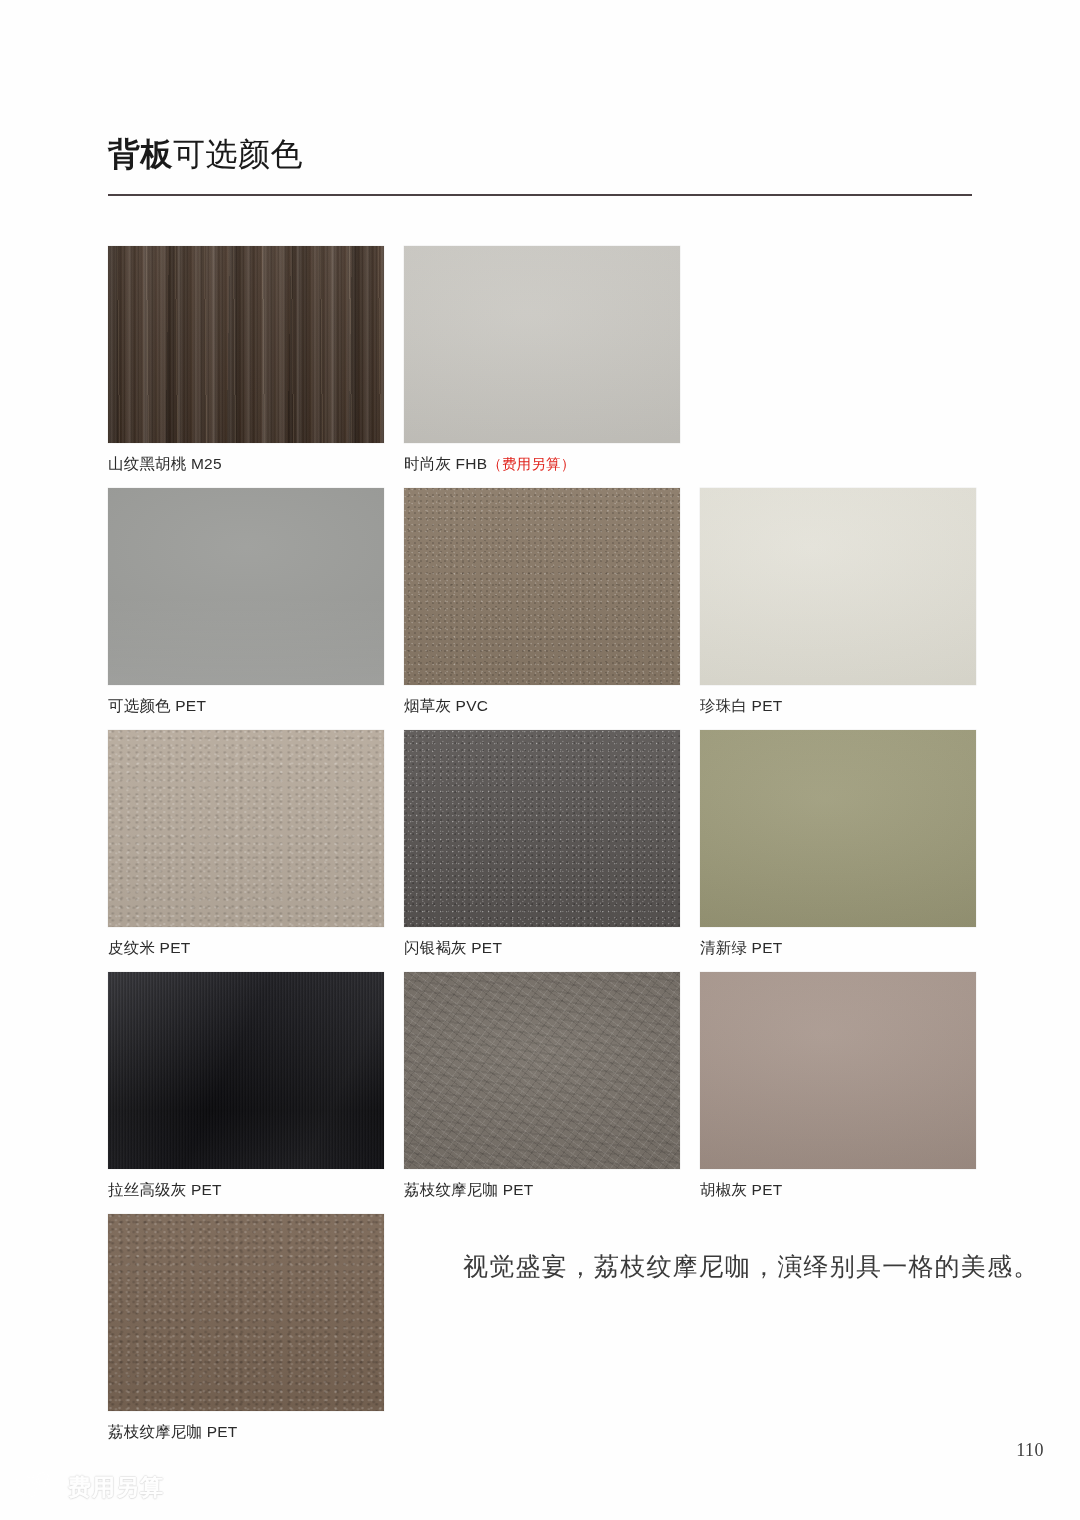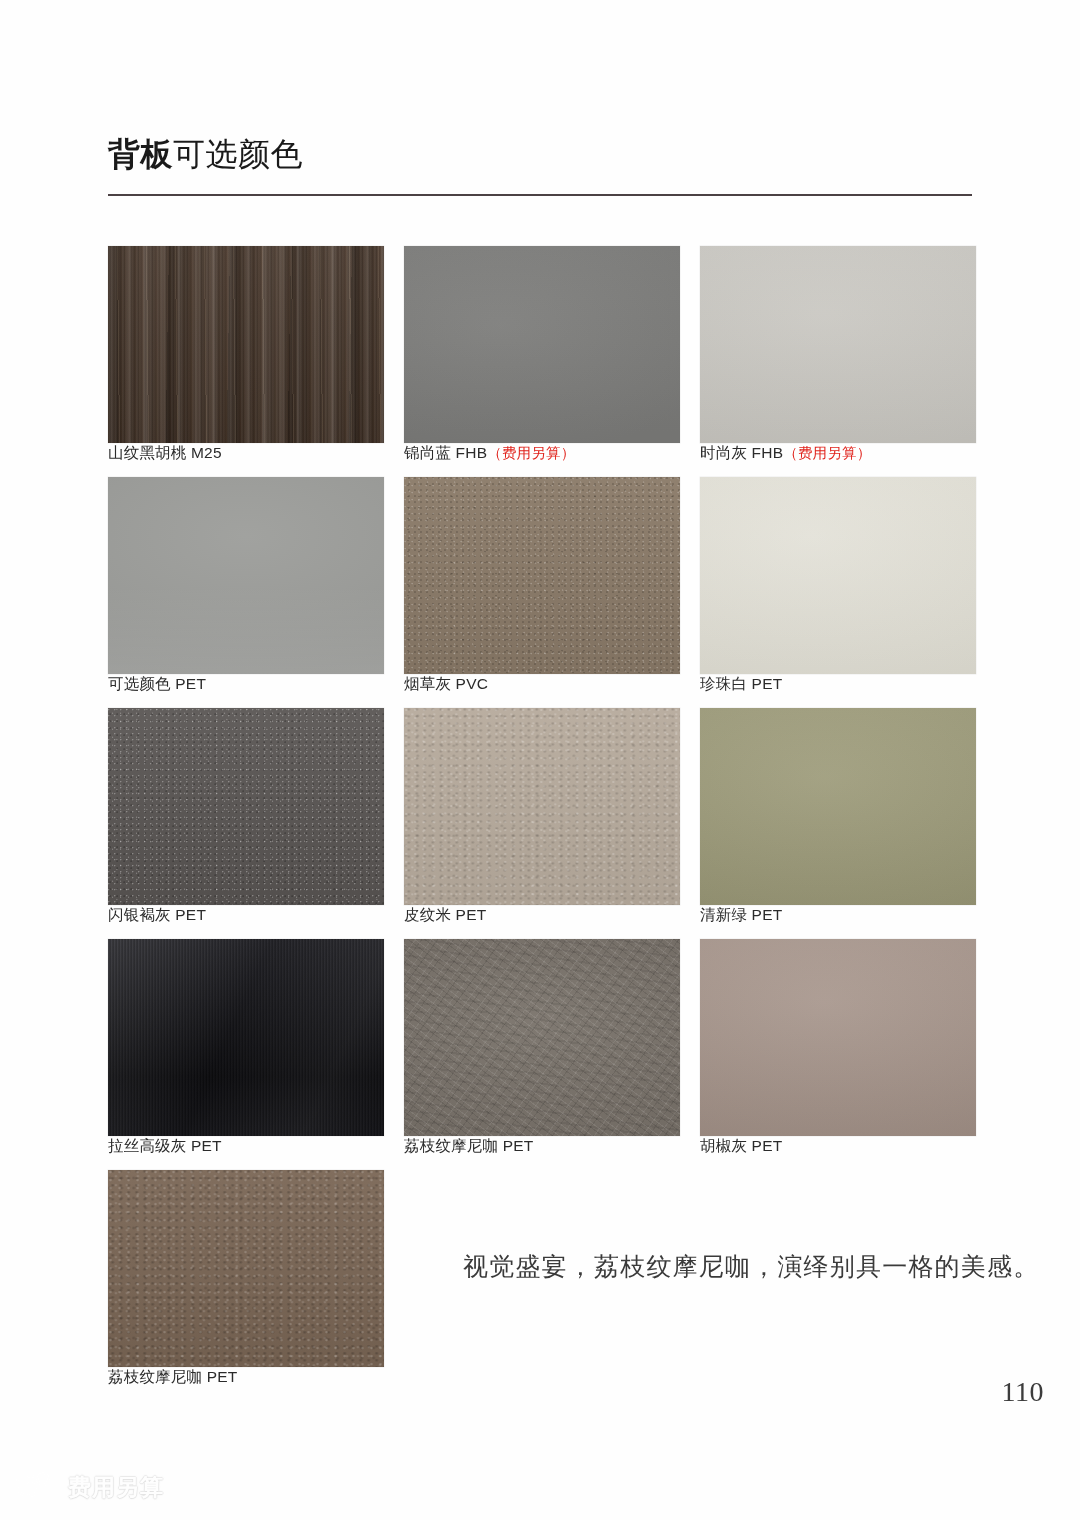--- a/index.html
+++ b/index.html
@@ -73,20 +73,21 @@
     position: relative;
     overflow: hidden;
     background-color: #bbb;
     box-shadow: 0 0 0 0.5px rgba(0,0,0,0.07);
   }
   .swatch .tex {
     position: absolute;
     inset: 0;
   }
   .swatch-label {
+    margin-top: 11px;
     font-size: 15.5px;
     line-height: 20px;
     color: #2b2b2b;
     letter-spacing: 0.2px;
     white-space: nowrap;
   }
   .swatch-label .note {
     color: #e0221b;
     font-size: 14.5px;
   }
@@ -264,23 +265,23 @@
     line-height: 36px;
     letter-spacing: 1.2px;
     color: #3a3a3a;
     white-space: nowrap;
   }
 
   
   .page-number {
     position: absolute;
     right: 36px;
-    top: 1376px;
+    top: 1440px;
     font-family: "Liberation Serif", "DejaVu Serif", serif;
-    font-size: 28px;
+    font-size: 18px;
     color: #3c3c3c;
     letter-spacing: 0.5px;
   }
 
   .watermark {
     position: absolute;
     left: 14px;
     bottom: 16px;
     display: flex;
     align-items: center;
@@ -317,26 +318,20 @@
 
     <div class="swatch-row">
       <div class="swatch-cell">
         <div class="swatch">
             <div class="tex tex-walnut"></div>
           </div>
         <div class="swatch-label"><span>山纹黑胡桃 M25</span><span class="note"></span></div>
       </div>
       <div class="swatch-cell">
         <div class="swatch">
-            <div class="tex tex-gray-med"></div>
-          </div>
-        <div class="swatch-label"><span>锦尚蓝 FHB</span><span class="note">（费用另算）</span></div>
-      </div>
-      <div class="swatch-cell">
-        <div class="swatch">
             <div class="tex tex-gray-light"></div>
           </div>
         <div class="swatch-label"><span>时尚灰 FHB</span><span class="note">（费用另算）</span></div>
       </div>
     </div>
 
     <div class="swatch-row">
       <div class="swatch-cell">
         <div class="swatch">
             <div class="tex tex-gray-cool"></div>
@@ -353,29 +348,29 @@
         <div class="swatch">
             <div class="tex tex-pearl"></div>
           </div>
         <div class="swatch-label"><span>珍珠白 PET</span><span class="note"></span></div>
       </div>
     </div>
 
     <div class="swatch-row">
       <div class="swatch-cell">
         <div class="swatch">
+            <div class="tex tex-leather-beige"></div>
+          </div>
+        <div class="swatch-label"><span>皮纹米 PET</span><span class="note"></span></div>
+      </div>
+      <div class="swatch-cell">
+        <div class="swatch">
             <div class="tex tex-silverbrown"></div>
           </div>
         <div class="swatch-label"><span>闪银褐灰 PET</span><span class="note"></span></div>
-      </div>
-      <div class="swatch-cell">
-        <div class="swatch">
-            <div class="tex tex-leather-beige"></div>
-          </div>
-        <div class="swatch-label"><span>皮纹米 PET</span><span class="note"></span></div>
       </div>
       <div class="swatch-cell">
         <div class="swatch">
             <div class="tex tex-olive"></div>
           </div>
         <div class="swatch-label"><span>清新绿 PET</span><span class="note"></span></div>
       </div>
     </div>
 
     <div class="swatch-row">

